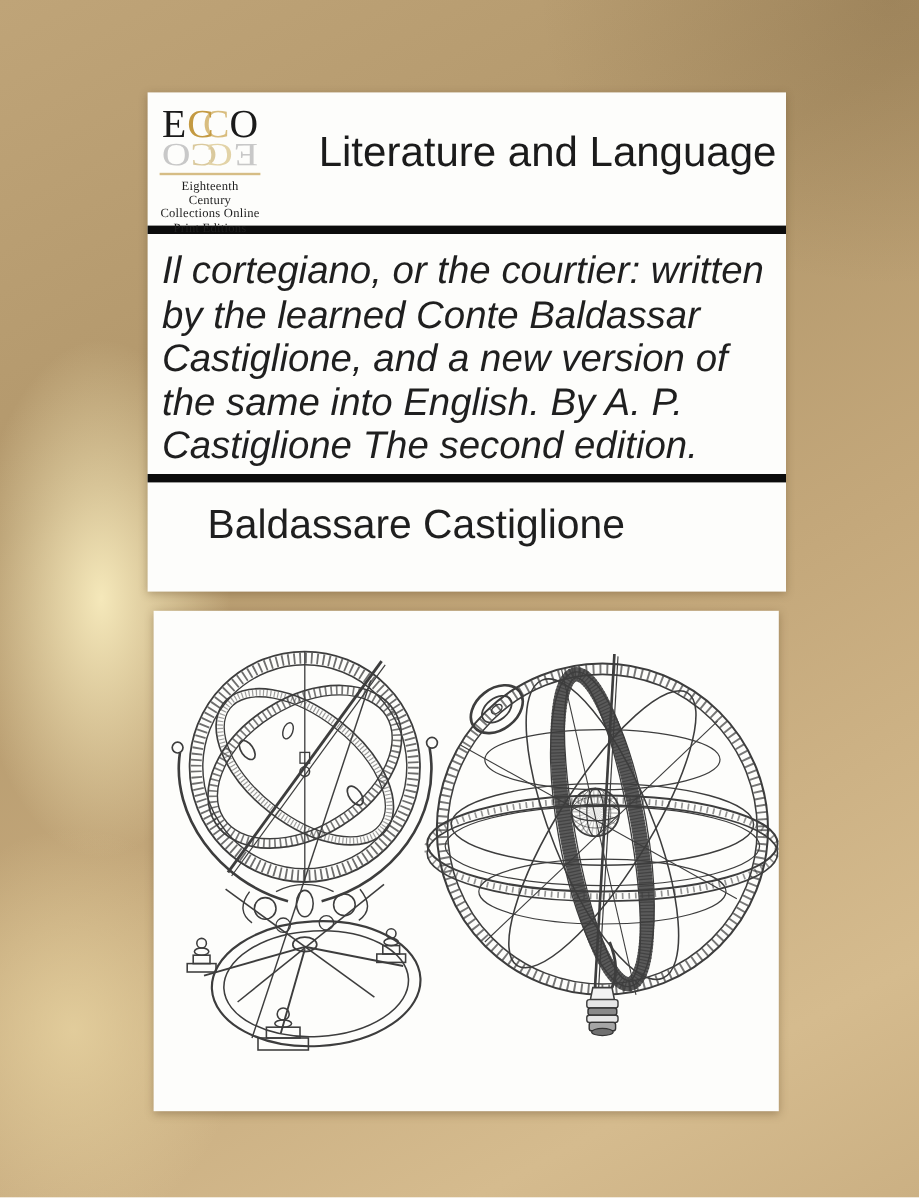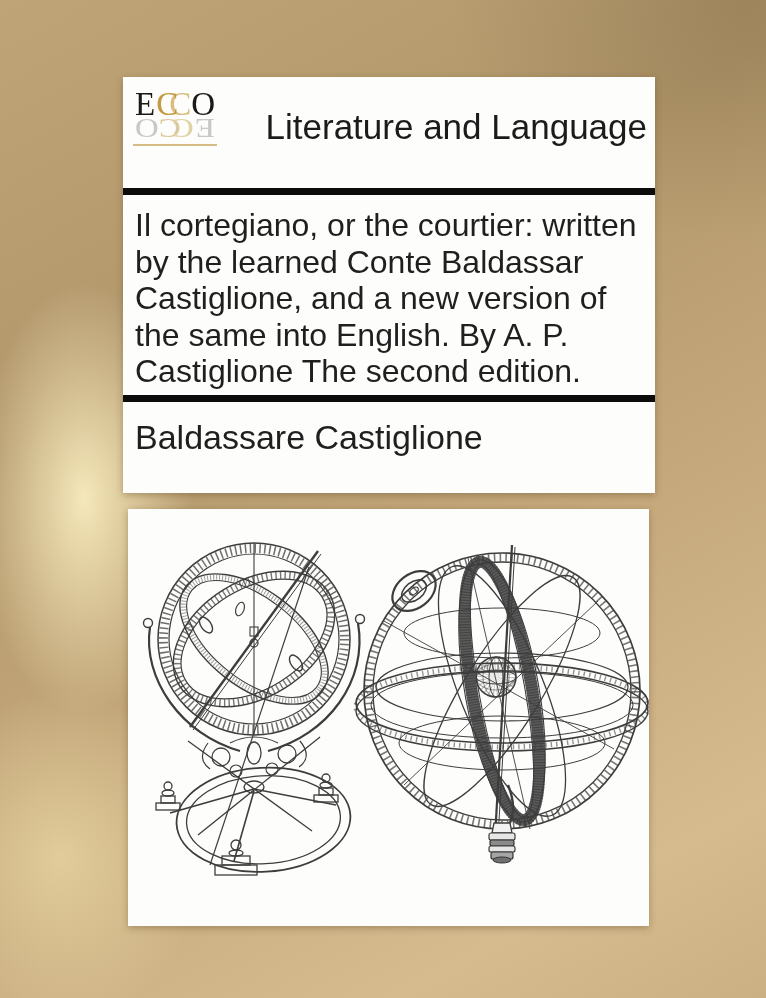--- a/index.html
+++ b/index.html
@@ -53,25 +53,25 @@
     font-size:35px;line-height:1;color:#1b1b1b;white-space:nowrap;text-align:right;
   }
 
   
   .rule{height:7px;background:#0c0c0c;width:100%;}
 
   
   .title-block{
     box-sizing:border-box;height:200px;padding:12px 12px 0 12px;
     font-size:32px;line-height:36.5px;color:#1f1f1f;
-    white-space:pre-line;letter-spacing:0;
+    white-space:pre-line;letter-spacing:0;font-style:italic;
   }
   .author-block{
     padding:17px 12px 0 12px;
-    font-size:34px;line-height:1.1;color:#1f1f1f;
+    font-size:34px;line-height:1.1;color:#1f1f1f;margin-left:38px;
   }
 
   
   .card-illustration svg{display:block;}
   .ln{stroke:#3d3d3d;fill:none;}
 </style>
 </head>
 <body>
 
 <div class="cover">
@@ -86,20 +86,25 @@
           <span class="l-c2">C</span>
           <span class="l-o">O</span>
         </div>
         <div class="ecco-word ecco-reflection" aria-hidden="true">
           <span class="l-e">E</span>
           <span class="l-c1">C</span>
           <span class="l-c2">C</span>
           <span class="l-o">O</span>
         </div>
         <div class="gold-rule"></div>
+        <div class="tagline">
+          <div>Eighteenth Century</div>
+          <div>Collections Online</div>
+          <div>Print Editions</div>
+        </div>
       </div>
       <div class="category">Literature and Language</div>
     </div>
 
     <div class="rule"></div>
 
     <div class="title-block">Il cortegiano, or the courtier: written
 by the learned Conte Baldassar
 Castiglione, and a new version of
 the same into English. By A. P.

